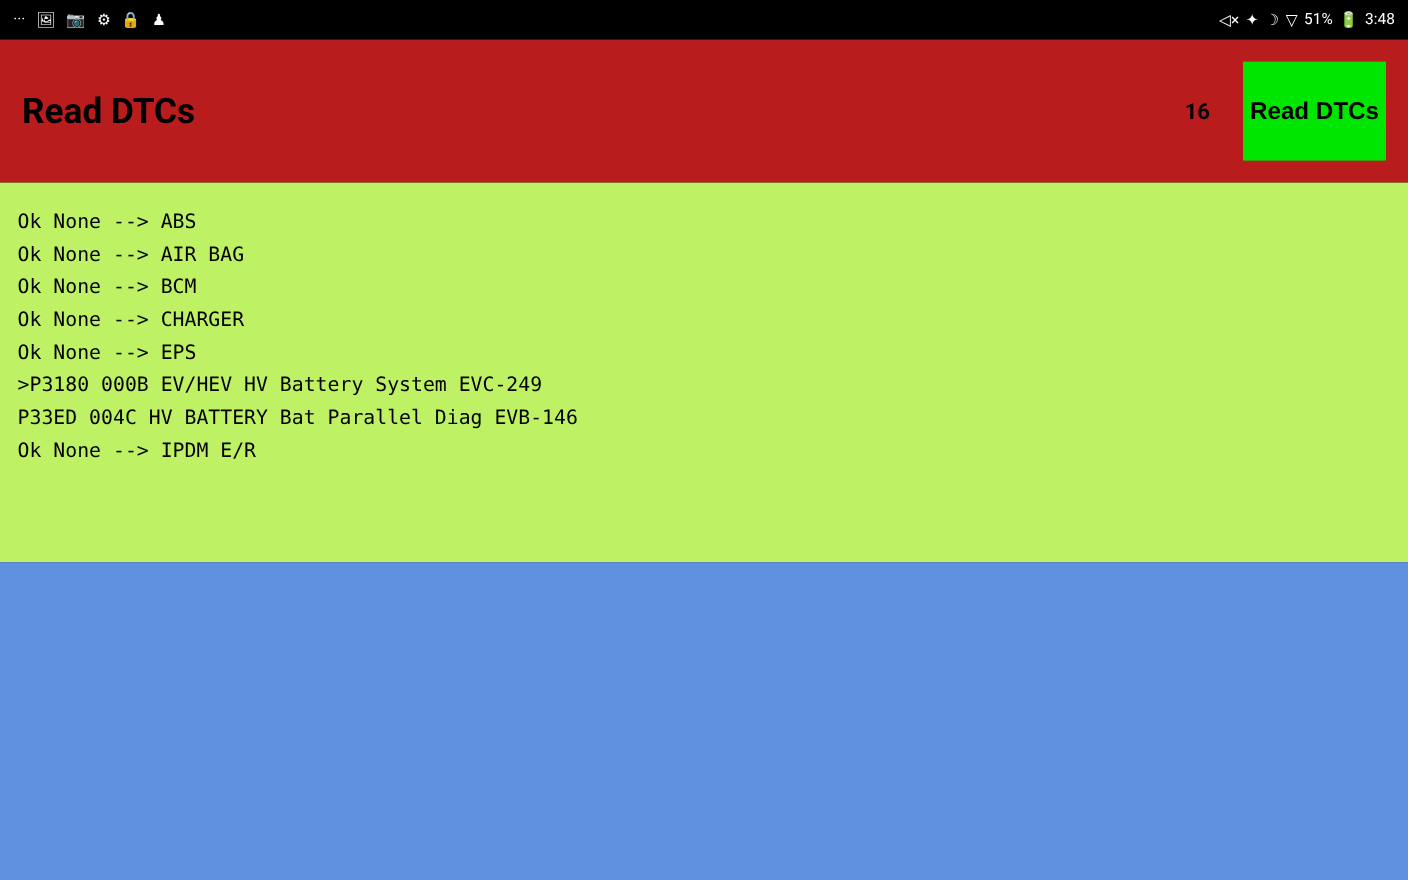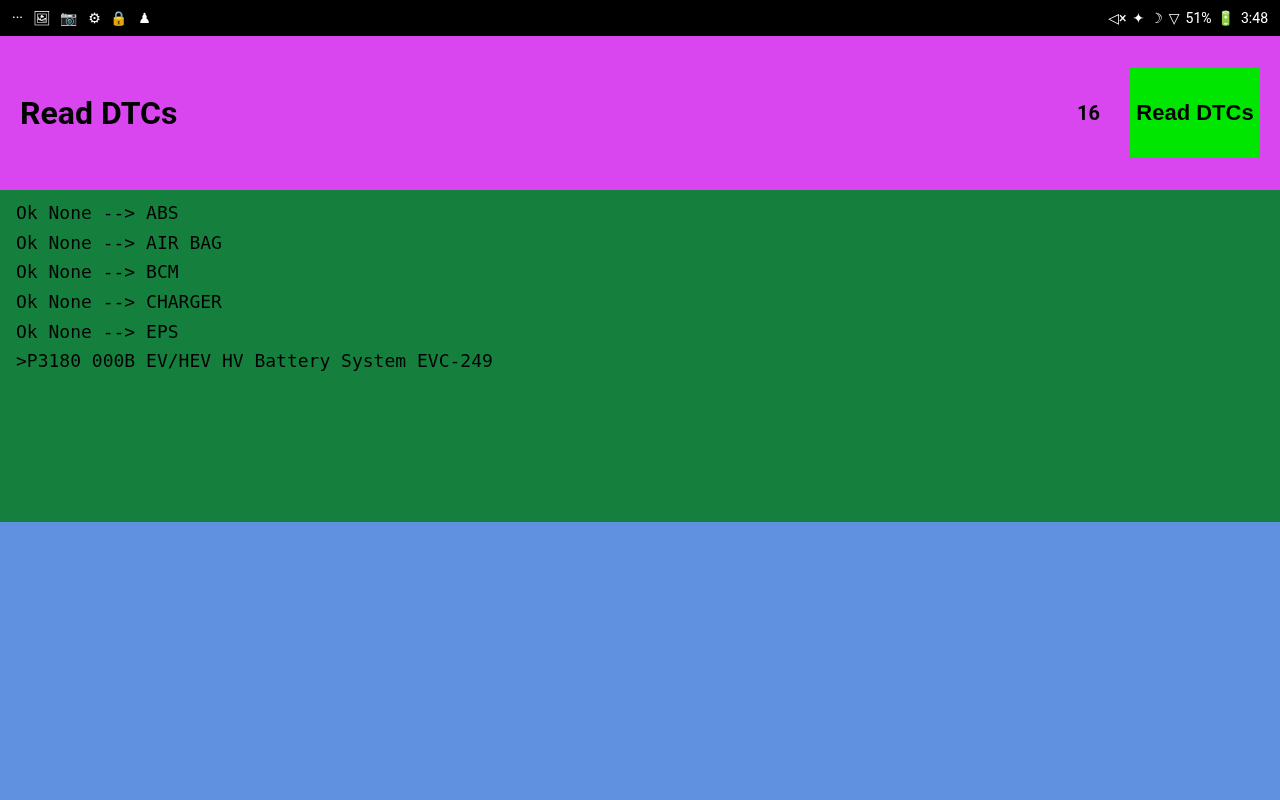--- a/index.html
+++ b/index.html
@@ -30,22 +30,22 @@
     }
     .status-right {
       display: flex;
       align-items: center;
       gap: 6px;
       font-size: 14px;
     }
 
     
     #header-area {
-      background: #d946ef;
-      height: 154px;
+      background: #b91c1c;
+      height: 130px;
       display: flex;
       align-items: center;
       padding: 10px 20px;
       gap: 30px;
     }
     #page-title {
       color: #000;
       font-size: 32px;
       font-weight: bold;
       flex: 1;
@@ -64,22 +64,22 @@
       width: 130px;
       height: 90px;
       cursor: pointer;
       display: flex;
       align-items: center;
       justify-content: center;
     }
 
     
     #dtc-list-area {
-      background: #15803d;
-      padding: 8px 16px;
+      background: #bef264;
+      padding: 21px 16px;
       flex: 1;
       overflow: hidden;
     }
     .dtc-row {
       font-size: 18px;
       color: #000;
       line-height: 1.65;
       font-family: monospace;
     }
 
@@ -129,16 +129,18 @@
 <div id="main-content">
 
   <div id="dtc-list-area">
 
   <div class="dtc-row">Ok  None --&gt;  ABS</div>
       <div class="dtc-row">Ok  None --&gt;  AIR BAG</div>
       <div class="dtc-row">Ok  None --&gt;  BCM</div>
       <div class="dtc-row">Ok  None --&gt;  CHARGER</div>
       <div class="dtc-row">Ok  None --&gt;  EPS</div>
       <div class="dtc-row">&gt;P3180  000B  EV/HEV  HV Battery System EVC-249</div>
+      <div class="dtc-row"> P33ED  004C  HV BATTERY  Bat Parallel Diag EVB-146</div>
+      <div class="dtc-row">Ok  None --&gt;  IPDM E/R</div>
     </div>
 
   <div id="blue-filler"></div>
 </div>
 
 </body></html>

